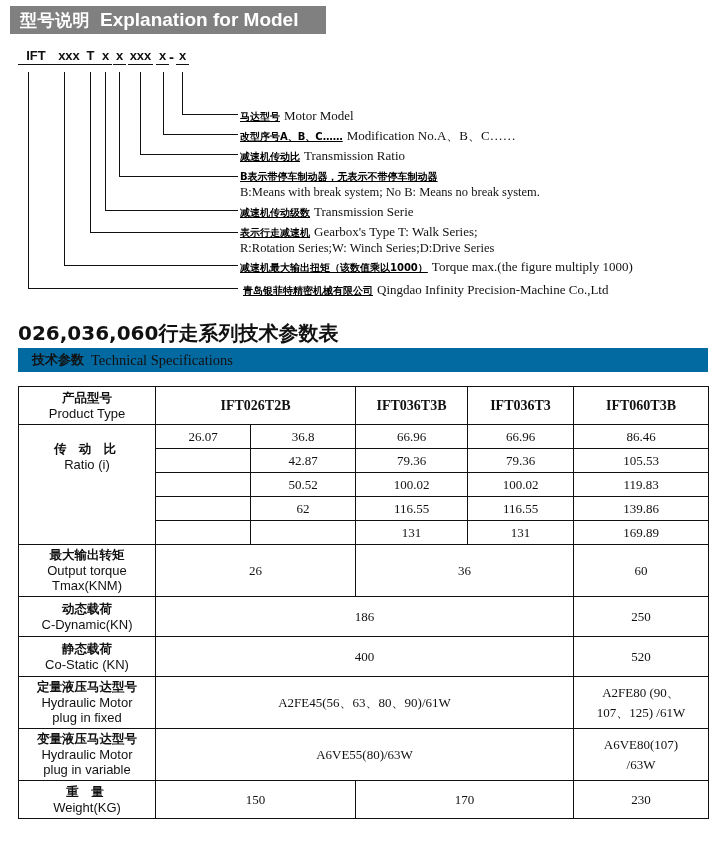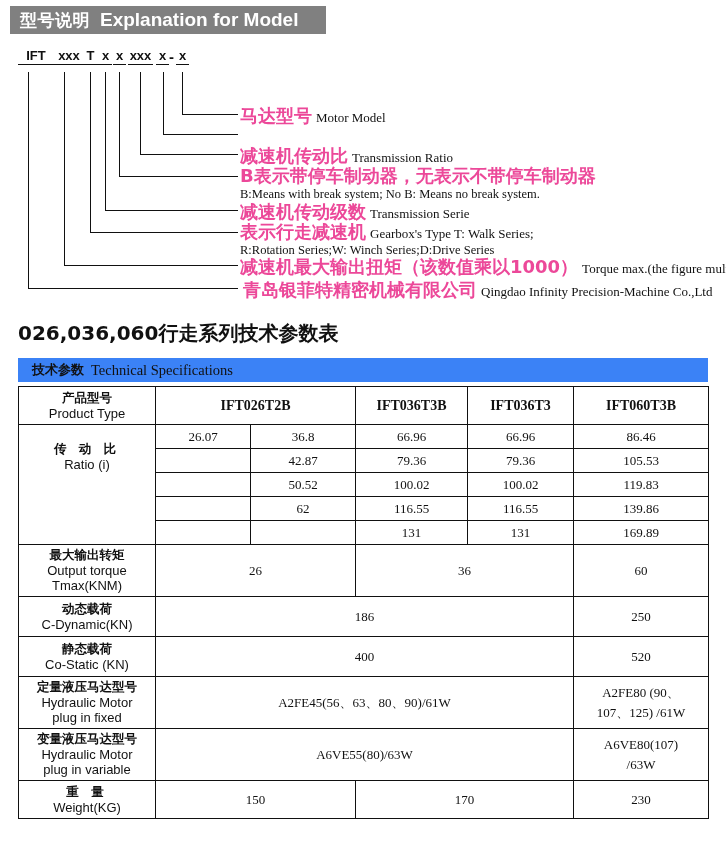--- a/index.html
+++ b/index.html
@@ -52,21 +52,21 @@
   .hline { position: absolute; height: 0; border-top: 1.3px solid #111; }
 
   
   .exp {
     position: absolute;
     white-space: nowrap;
     line-height: 1.12;
   }
   .exp .cn {
     font-family: "DejaVu Sans", "Liberation Sans", sans-serif;
-    font-size: 18px; font-weight: bold; color: #ec4899;
+    font-size: 10px; font-weight: bold; color: #000000; text-decoration: underline;
   }
   .exp .en {
     font-family: "Liberation Serif", "DejaVu Serif", serif;
     font-size: 13px; color: #111;
   }
   .exp .sub {
     display: block;
     font-family: "Liberation Serif", "DejaVu Serif", serif;
     font-size: 12.5px; color: #111;
     margin-top: 1px;
@@ -75,23 +75,23 @@
   
   .sec-heading {
     position: absolute; left: 18px; top: 320px;
     font-family: "DejaVu Sans", "Liberation Sans", sans-serif;
     font-size: 20px; font-weight: bold; color: #111;
     letter-spacing: 0px; white-space: nowrap;
   }
 
   
   .bar-spec {
-    position: absolute; left: 18px; top: 358px;
+    position: absolute; left: 18px; top: 348px;
     width: 690px; height: 24px;
-    background: #3b82f6;
+    background: #0369a1;
     display: flex; align-items: center;
     padding-left: 14px; white-space: nowrap;
   }
   .bar-spec .cn {
     font-family: "DejaVu Sans", "Liberation Sans", sans-serif;
     font-size: 13px; font-weight: bold; color: #111;
   }
   .bar-spec .en {
     font-family: "Liberation Serif", "DejaVu Serif", serif;
     font-size: 14.5px; color: #111; margin-left: 7px;
@@ -178,20 +178,24 @@
   <div class="hline" style="left:64px;  top:265px; width:174px;"></div>
 
   <div class="vline" style="left:28px;  top:72px;  height:216px;"></div>
   <div class="hline" style="left:28px;  top:288px; width:210px;"></div>
 
   <div class="exp" style="left:240px; top:106px;">
     <span class="cn">马达型号</span>
     <span class="en">Motor Model</span>
   </div>
 
+  <div class="exp" style="left:240px; top:126px;">
+    <span class="cn">改型序号A、B、C……</span>
+    <span class="en">Modification No.A、B、C……</span>
+  </div>
 
   <div class="exp" style="left:240px; top:146px;">
     <span class="cn">减速机传动比</span>
     <span class="en">Transmission Ratio</span>
   </div>
 
   <div class="exp" style="left:240px; top:166px;">
     <span class="cn">B表示带停车制动器，无表示不带停车制动器</span>
     <span class="sub">B:Means with break system; No B: Means no break system.</span>
   </div>

